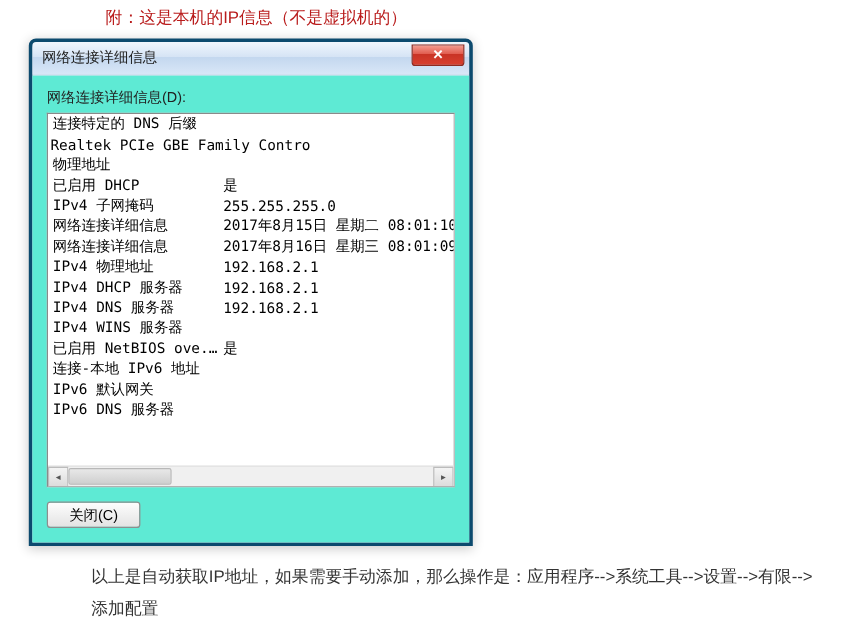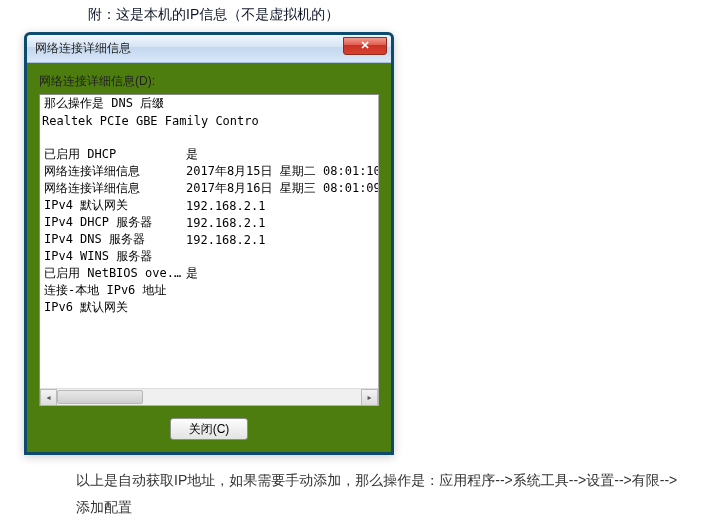--- a/index.html
+++ b/index.html
@@ -5,21 +5,21 @@
     * { box-sizing: border-box; margin: 0; padding: 0; }
     body {
       font-family: "Microsoft YaHei", "SimSun", sans-serif;
       font-size: 14px;
       background: #fff;
       padding: 0;
       width: 705px;
     }
     .caption-top {
       margin: 6px 0 8px 88px;
-      color: #0f172a;
+      color: #b91c1c;
       font-size: 14px;
     }
     .caption-bottom {
       margin: 12px 20px 15px 76px;
       color: #333;
       font-size: 14px;
       line-height: 1.9;
       text-indent: 0;
     }
     .window {
@@ -55,21 +55,21 @@
       display: flex;
       align-items: center;
       justify-content: center;
       color: #fff;
       font-size: 11px;
       font-weight: bold;
       cursor: pointer;
     }
     .content {
       padding: 10px 12px 12px 12px;
-      background: #4d7c0f;
+      background: #5eead4;
     }
     .section-label {
       font-size: 12px;
       color: #222;
       margin-bottom: 4px;
     }
     .details-box {
       background: #fff;
       border: 1px solid #b0b0b0;
       border-top-color: #8a8a8a;
@@ -140,21 +140,21 @@
       position: absolute; top: 0; width: 17px; height: 17px;
       background: linear-gradient(to bottom, #f4f4f4, #dcdcdc);
       border: 1px solid #bcbcbc;
       display: flex; align-items: center; justify-content: center;
       font-size: 8px; color: #555;
     }
     .hscroll-btn.left { left: 0; }
     .hscroll-btn.right { right: 0; }
     .button-row {
       display: flex;
-      justify-content: center;
+      justify-content: flex-start;
       margin-top: 12px;
     }
     .btn {
       min-width: 78px;
       height: 22px;
       background: linear-gradient(to bottom, #fdfdfd, #e3e3e3);
       border: 1px solid #8e8e8e;
       border-radius: 3px;
       font-size: 12px;
       cursor: pointer;
@@ -171,42 +171,47 @@
     <span class="titlebar-title">网络连接详细信息</span>
     <div class="close-btn">
       <span>✕</span>
     </div>
   </div>
   <div class="content">
     <div class="section-label">网络连接详细信息(D):</div>
     <div class="details-box">
       <div class="data-rows" id="rows-container">
           <div class="data-row">
-            <div class="data-cell prop">那么操作是 DNS 后缀</div>
+            <div class="data-cell prop">连接特定的 DNS 后缀</div>
             <div class="data-cell val"></div>
           </div>
           <div class="data-row">
             <div class="data-cell val">Realtek PCIe GBE Family Contro</div>
           </div>
           <div class="data-row">
+            <div class="data-cell prop">物理地址</div>
           </div>
           <div class="data-row">
             <div class="data-cell prop">已启用 DHCP</div>
             <div class="data-cell val">是</div>
           </div>
           <div class="data-row">
+            <div class="data-cell prop">IPv4 子网掩码</div>
+            <div class="data-cell val">255.255.255.0</div>
+          </div>
+          <div class="data-row">
             <div class="data-cell prop">网络连接详细信息</div>
             <div class="data-cell val">2017年8月15日 星期二 08:01:10</div>
           </div>
           <div class="data-row">
             <div class="data-cell prop">网络连接详细信息</div>
             <div class="data-cell val">2017年8月16日 星期三 08:01:09</div>
           </div>
           <div class="data-row">
-            <div class="data-cell prop">IPv4 默认网关</div>
+            <div class="data-cell prop">IPv4 物理地址</div>
             <div class="data-cell val">192.168.2.1</div>
           </div>
           <div class="data-row">
             <div class="data-cell prop">IPv4 DHCP 服务器</div>
             <div class="data-cell val">192.168.2.1</div>
           </div>
           <div class="data-row">
             <div class="data-cell prop">IPv4 DNS 服务器</div>
             <div class="data-cell val">192.168.2.1</div>
           </div>
@@ -216,20 +221,24 @@
           </div>
           <div class="data-row">
             <div class="data-cell prop">已启用 NetBIOS ove...</div>
             <div class="data-cell val">是</div>
           </div>
           <div class="data-row">
             <div class="data-cell prop">连接-本地 IPv6 地址</div>
           </div>
           <div class="data-row">
             <div class="data-cell prop">IPv6 默认网关</div>
+            <div class="data-cell val"></div>
+          </div>
+          <div class="data-row">
+            <div class="data-cell prop">IPv6 DNS 服务器</div>
             <div class="data-cell val"></div>
           </div>
         </div>
       <div class="hscroll">
         <div class="hscroll-btn left">◂</div>
         <div class="hscroll-track">
           <div class="hscroll-thumb"></div>
         </div>
         <div class="hscroll-btn right">▸</div>
       </div>

